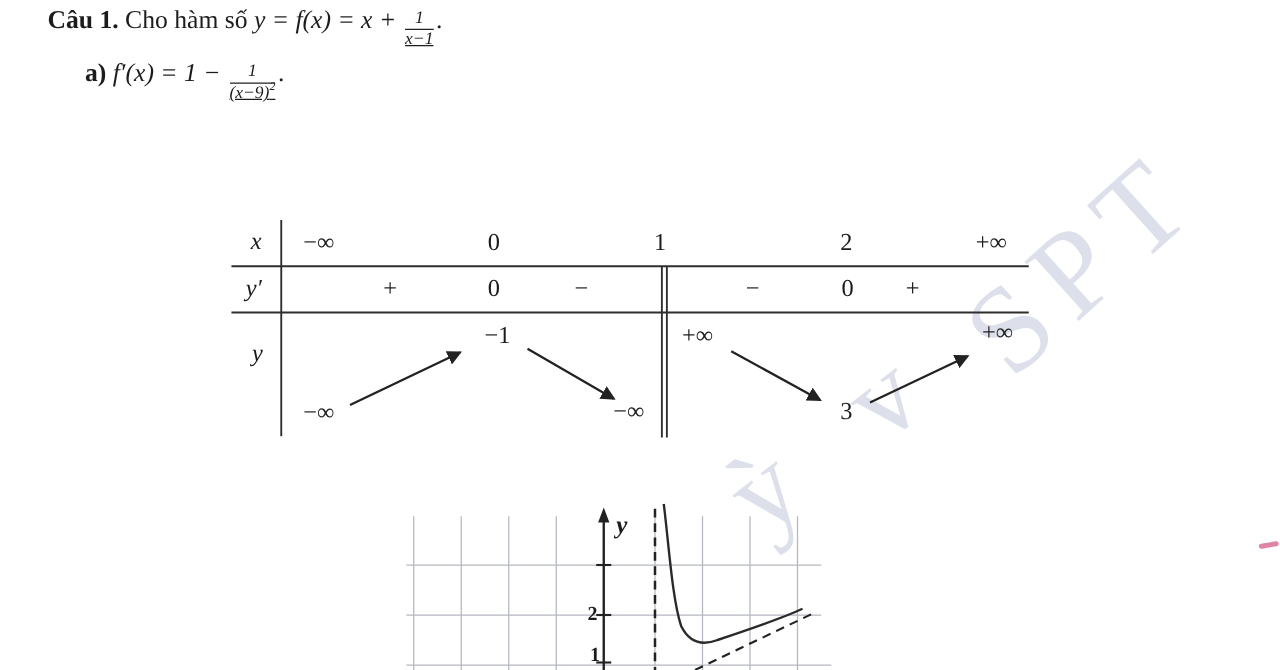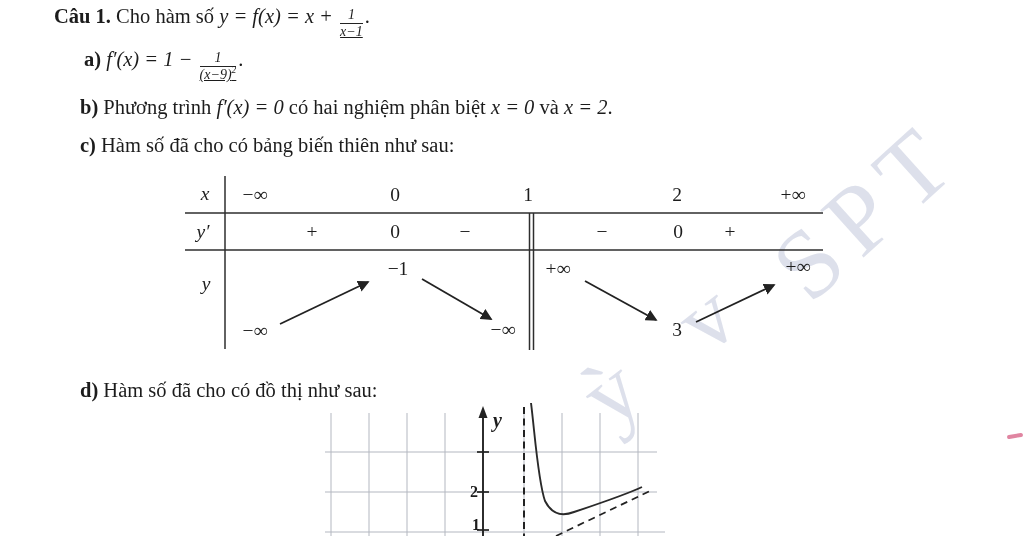--- a/index.html
+++ b/index.html
@@ -1,18 +1,18 @@
 <!DOCTYPE html>
 <html><head>
 <meta charset="utf-8">
 <style>
   html,body{margin:0;padding:0;background:#ffffff;}
   .page{position:relative;width:1024px;height:536px;background:#fff;overflow:hidden;
         font-family:"Liberation Serif", serif;color:#1c1c1c;}
-  .line{position:absolute;white-space:nowrap;font-size:20.5px;line-height:1.3;margin-left:16px;}
+  .line{position:absolute;white-space:nowrap;font-size:20.5px;line-height:1.3;}
   .lbl{font-weight:bold;}
   .mi{font-style:italic;}
   .frac{display:inline-block;text-align:center;vertical-align:-0.95em;line-height:1.05;
         font-size:14px;margin:0 2px;}
   .frac .num{display:block;padding:0 4px 1px 4px;border-bottom:1.4px solid #222;}
   .frac .den{display:block;padding-top:1px;text-decoration:underline;}
   .frac sup{font-size:9.5px;vertical-align:super;line-height:0;}
   
   .bbt{position:absolute;left:185px;top:172px;width:648px;height:182px;font-size:19.5px;}
   .bbt .cell{position:absolute;transform:translate(-50%,-50%);white-space:nowrap;}
@@ -42,27 +42,21 @@
   <div class="pink-mark"></div>
 
   <div class="line" style="left:38px;top:3px;">
     <span class="lbl">Câu 1.</span><span> Cho hàm số </span><span class="mi">y = f(x) = x + </span><span class="frac"><span class="num mi">1</span><span class="den mi">x−1</span></span><span>.</span>
   </div>
 
   <div class="line" style="left:68px;top:46px;">
     <span class="lbl">a)</span><span class="mi"> f′(x) = 1 − </span><span class="frac"><span class="num mi">1</span><span class="den mi"><span>(x−9)</span><sup>2</sup></span></span><span>.</span>
   </div>
 
-  <div class="line" style="left:64px;top:94px;">
-    <span class="lbl">b)</span><span> Phương trình </span><span class="mi">f′(x) = 0</span><span> có hai nghiệm phân biệt </span><span class="mi">x = 0</span><span> và </span><span class="mi">x = 2</span><span>.</span>
-  </div>
 
-  <div class="line" style="left:64px;top:132px;">
-    <span class="lbl">c)</span><span> Hàm số đã cho có bảng biến thiên như sau:</span>
-  </div>
 
   <div class="bbt">
     <svg width="648" height="182" viewBox="0 0 648 182">
       <defs>
         <marker id="ah" viewBox="0 0 10 10" refX="8.5" refY="5" markerWidth="6.5" markerHeight="6.5" orient="auto-start-reverse">
           <path d="M0,0 L10,5 L0,10 z" fill="#222"></path>
         </marker>
       </defs>
       <g stroke="#2e2e2e" stroke-width="1.5">
         <line x1="0" y1="41" x2="638" y2="41"></line>
@@ -96,23 +90,20 @@
 
     <span class="cell mi" style="left:21px;top:112px;">y</span>
     <span class="cell" style="left:70px;top:159px;">−∞</span>
     <span class="cell" style="left:213px;top:97px;">−1</span>
     <span class="cell" style="left:318px;top:158px;">−∞</span>
     <span class="cell" style="left:373px;top:97px;">+∞</span>
     <span class="cell" style="left:492px;top:158px;">3</span>
     <span class="cell" style="left:613px;top:95px;">+∞</span>
   </div>
 
-  <div class="line" style="left:64px;top:377px;">
-    <span class="lbl">d)</span><span> Hàm số đã cho có đồ thị như sau:</span>
-  </div>
 
   <div class="graph">
     <svg width="345" height="133" viewBox="0 0 345 133">
 
       <g stroke="#b3b7c0" stroke-width="1">
         <line x1="6" y1="10" x2="6" y2="133"></line>
         <line x1="44" y1="10" x2="44" y2="133"></line>
         <line x1="82" y1="10" x2="82" y2="133"></line>
         <line x1="120" y1="10" x2="120" y2="133"></line>
         <line x1="199" y1="10" x2="199" y2="133"></line>

